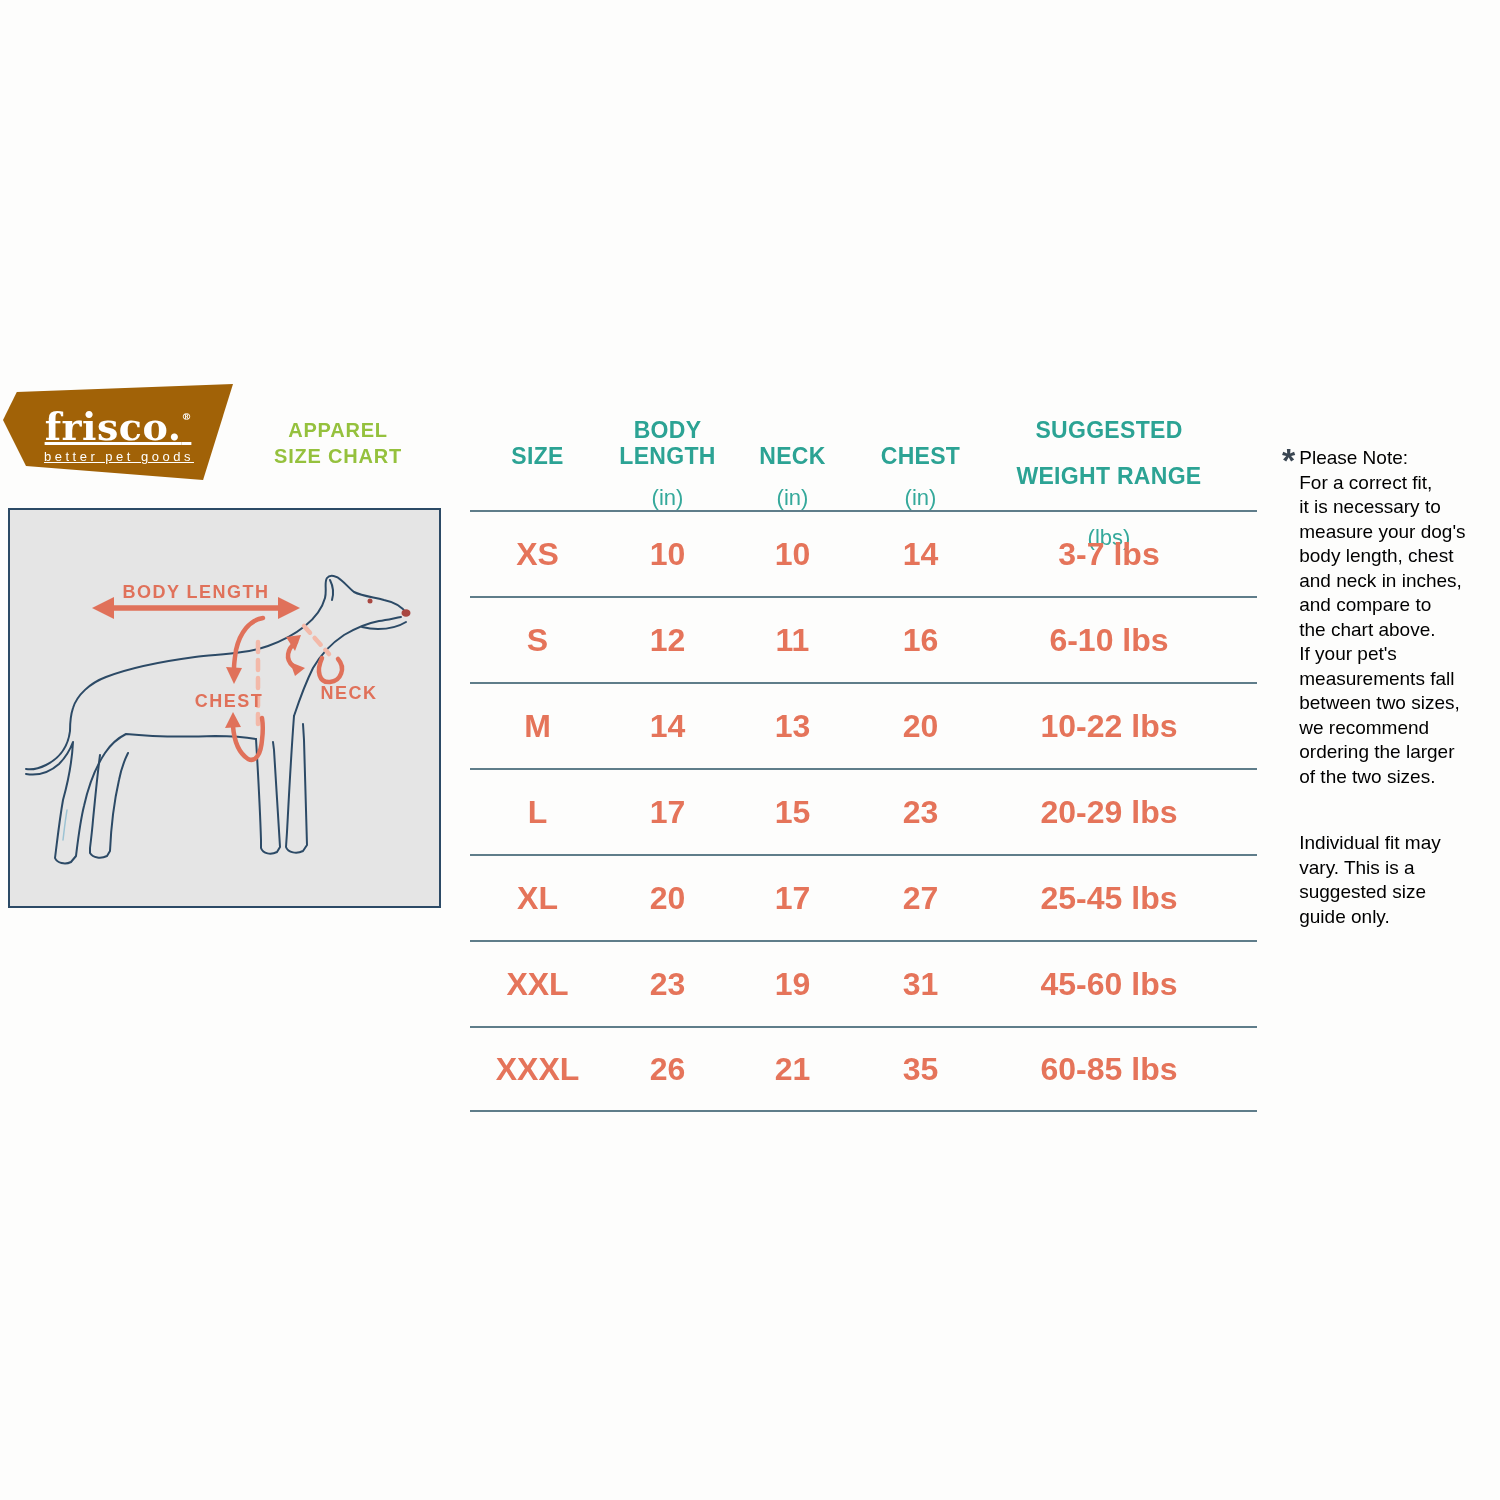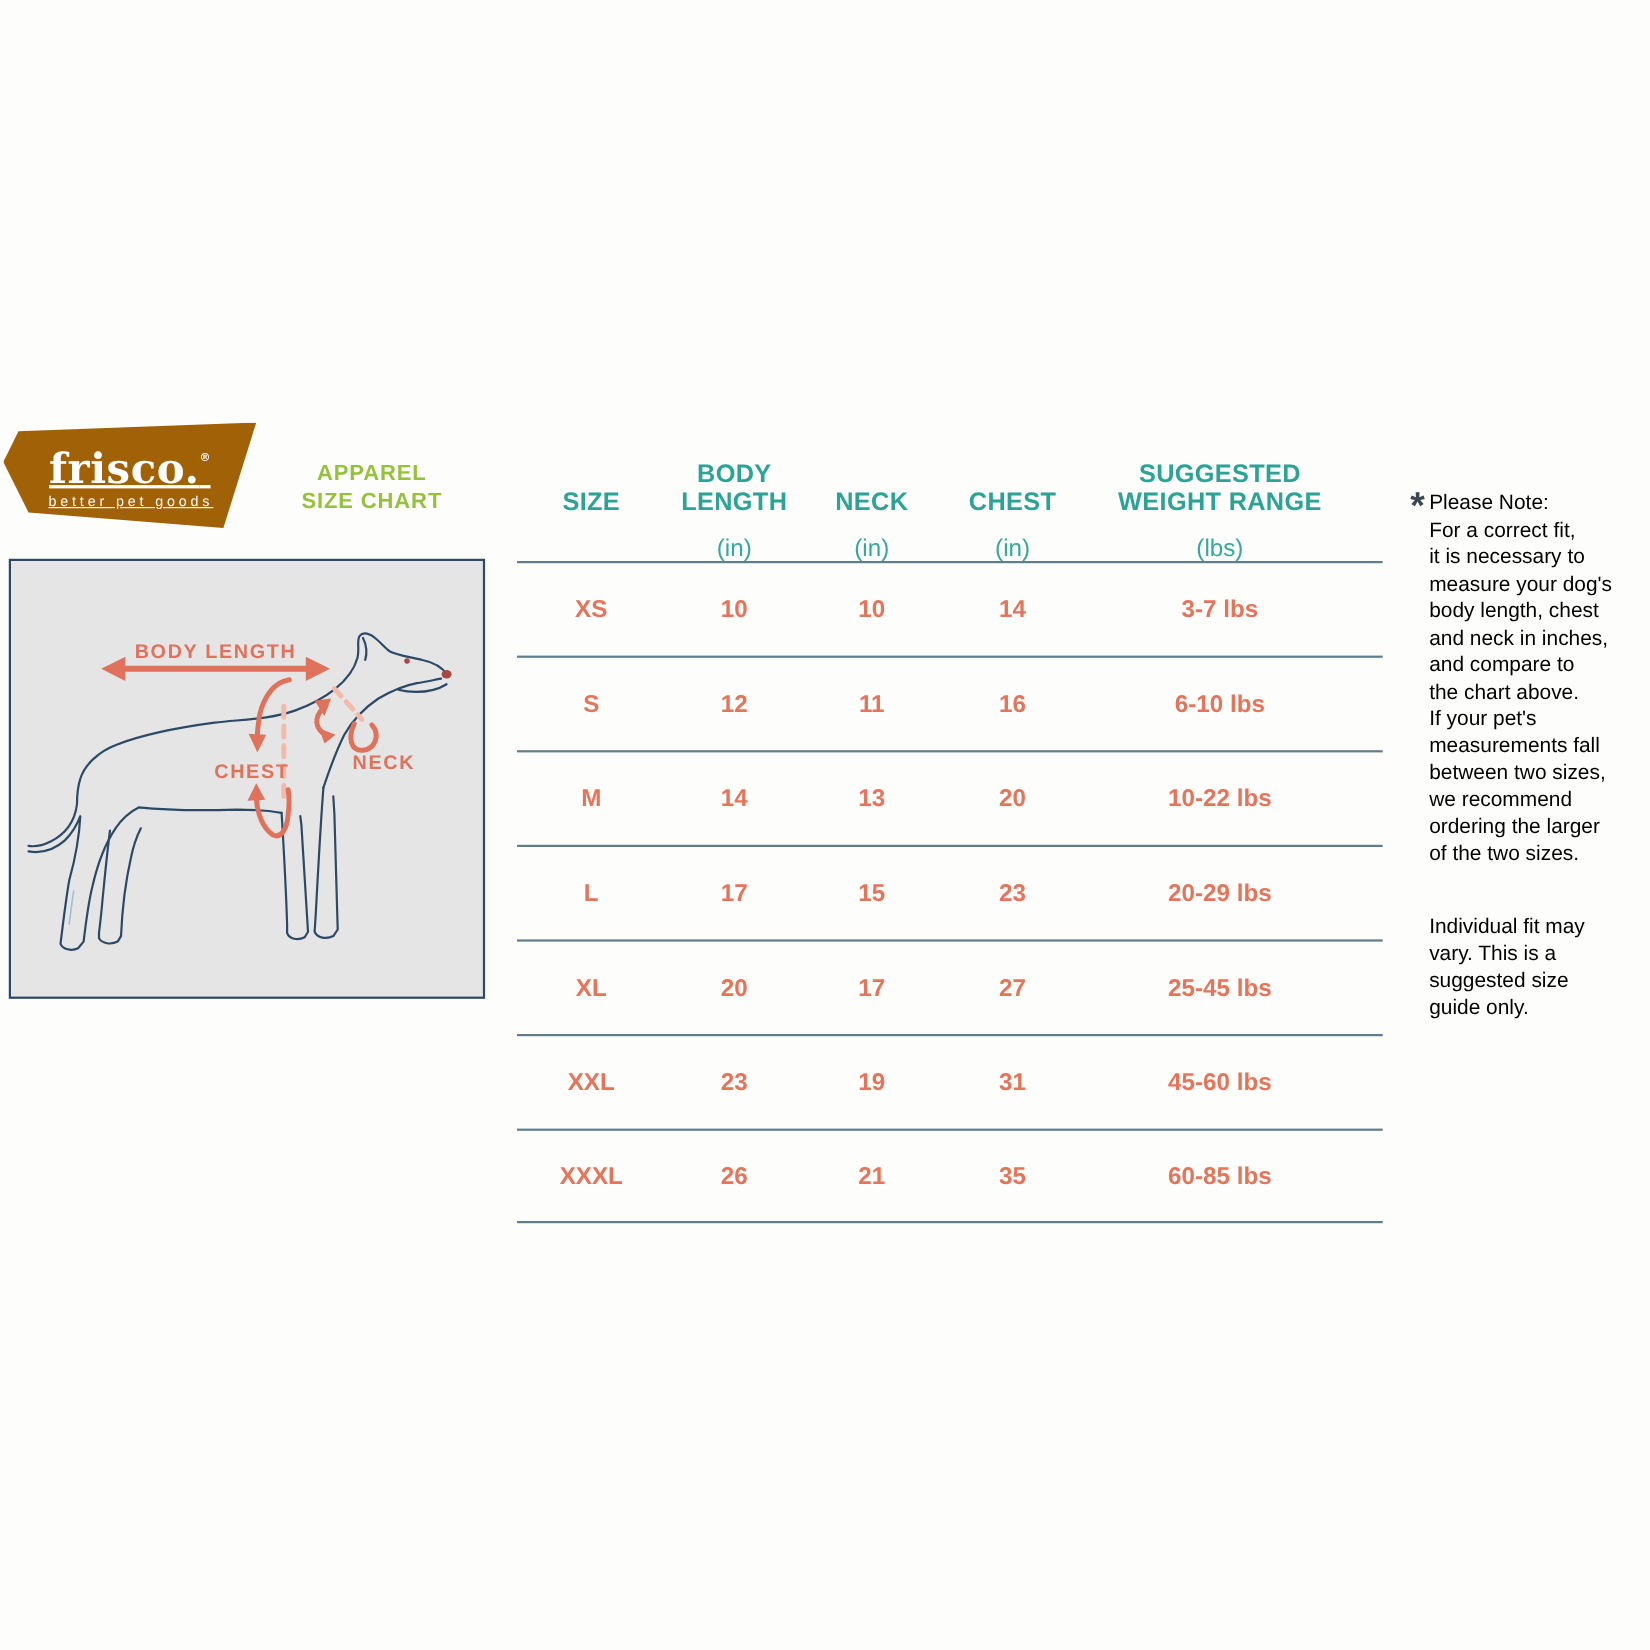--- a/index.html
+++ b/index.html
@@ -68,24 +68,24 @@
     align-items: center; text-align: center; padding-top: 2px;
     color: #2ca394;
   }
   .th .h1, .th .h2 { font-weight: bold; font-size: 23px; line-height: 26px; letter-spacing: 0.3px; }
   .th .h3 { font-weight: 400; font-size: 22px; line-height: 26px; margin-top: 16px; color: #35a99b; }
   .th-size { justify-content: flex-start; padding-top: 28px; text-align: right; }
   .trow { height: 86px; border-top: 2px solid #5f7d8a; }
   .trow:last-child { border-bottom: 2px solid #5f7d8a; }
   .td {
     display: flex; align-items: center; justify-content: center;
-    color: #e5745a; font-weight: bold; font-size: 22px; letter-spacing: 0px;
+    color: #e5745a; font-weight: bold; font-size: 32px; letter-spacing: 0px;
   }
   .td-chest { padding-right: 20px; }
-  .td-weight { padding-right: 45px; }
+  .td-weight { padding-right: 45px; gap: 20px; }
 
   
   .note {
     position: absolute; left: 1282px; top: 446px; width: 218px;
     display: flex; align-items: flex-start;
   }
   .note-asterisk {
     color: #3a4652; font-size: 34px; font-weight: bold;
     line-height: 28px; margin-right: 4px; flex: 0 0 auto;
   }

